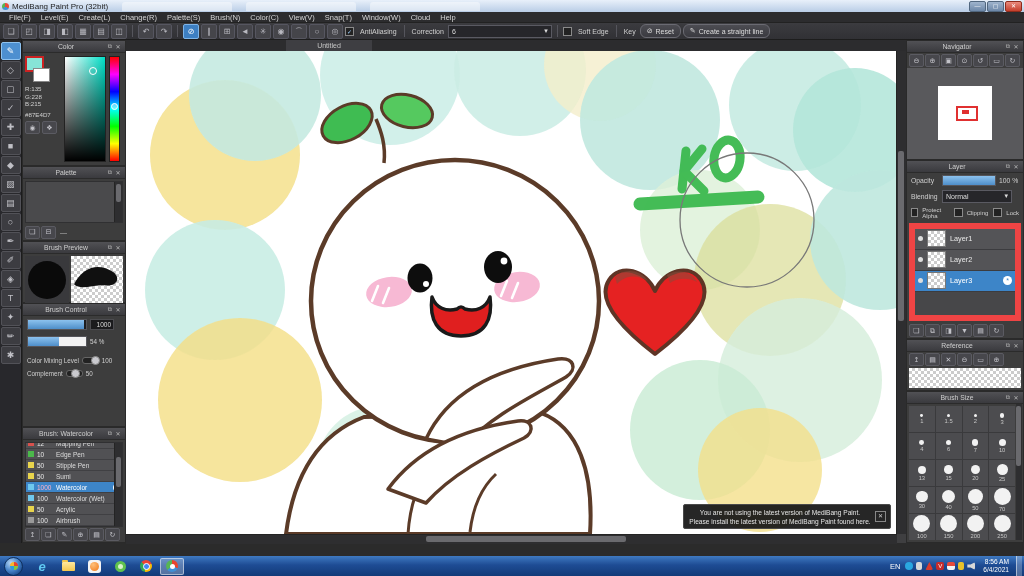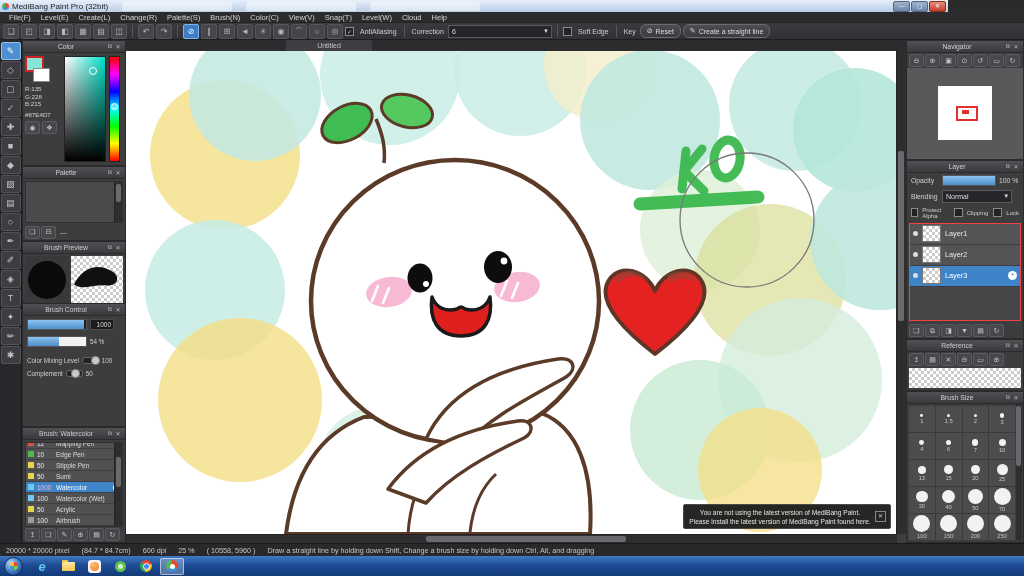--- a/index.html
+++ b/index.html
@@ -1,19 +1,19 @@
 <!DOCTYPE html>
 <html><head>
 <meta charset="utf-8">
 <style>
   html,body{margin:0;padding:0;background:#000;}
   #screen{position:relative;width:1024px;height:576px;overflow:hidden;background:#2b2b2b;
           font-family:"Liberation Sans",sans-serif;-webkit-font-smoothing:antialiased;}
   
-  #titlebar{position:absolute;left:0;top:0;width:948px;height:12px;
+  #titlebar{position:absolute;left:0;top:0;width:1024px;height:12px;
     background:linear-gradient(#e8f0fa,#b9cde6);display:flex;align-items:center;font-size:8px;color:#222;}
   #titlebar .appico{width:7px;height:7px;border-radius:50%;margin:0 3px 0 2px;
     background:conic-gradient(#e84b3a 0 120deg,#3f8fd6 0 240deg,#56b554 0 360deg);}
   .ghost-tab{height:9px;width:110px;margin-left:14px;border-radius:3px 3px 0 0;background:rgba(255,255,255,.45);}
   #winbtns{position:absolute;right:2px;top:1px;display:flex;gap:1px;}
   #winbtns .wb{width:15px;height:9px;font-size:6px;line-height:9px;text-align:center;color:#fff;
     background:linear-gradient(#9fb4cd,#6c87a8);border:1px solid #51677f;border-radius:2px;}
   #winbtns .wb.close{background:linear-gradient(#e98b7d,#c43e2b);border-color:#8e2b1c;}
   
   #menubar{position:absolute;left:0;top:12px;width:1024px;height:11px;background:#2c2c2e;
@@ -107,21 +107,21 @@
     border-radius:2px;color:#e4e4e4;font-size:6.6px;line-height:9px;display:flex;align-items:center;padding:2px 4px;box-sizing:border-box;gap:3px;}
   #toast .tx{flex:1;text-align:center;}
   #toast .x{width:9px;height:9px;border:1px solid #888;color:#ccc;font-size:6px;line-height:8px;text-align:center;flex:0 0 auto;}
   
   #nav-thumb-area{flex:1;background:#59595c;display:flex;align-items:center;justify-content:center;}
   #nav-thumb{width:54px;height:54px;background:#fff;position:relative;}
   #nav-view{position:absolute;left:18px;top:20px;width:18px;height:11px;border:2px solid #e03030;}
   #nav-view i{position:absolute;left:4px;top:2px;width:7px;height:4px;background:#e03030;}
   
   .lrow{display:flex;align-items:center;gap:3px;padding:2px 4px;font-size:6.8px;color:#cfcfcf;}
-  #layer-list{flex:1;background:#474749;margin:2px;border:1px solid #ef4444;overflow:hidden;}
+  #layer-list{flex:1;background:#474749;margin:2px;border:6px solid #ef4444;overflow:hidden;}
   .layer-item{display:flex;align-items:center;gap:4px;height:20px;background:#545457;border-bottom:1px solid #3c3c3f;
     font-size:7.3px;color:#e8e8e8;padding:0 3px;}
   .layer-item .vis{width:5px;height:5px;border-radius:50%;background:#ddd;}
   .layer-item .thumb{width:17px;height:15px;border:1px solid #777;}
   .layer-item.sel{background:#3d85c8;color:#fff;}
   .layer-item .gear{margin-left:auto;width:9px;height:9px;border-radius:50%;background:#fff;color:#3d85c8;font-size:7px;line-height:9px;text-align:center;}
   .ckl{display:flex;align-items:center;gap:2px;font-size:6px;color:#cfcfcf;}
   
   #bs-grid{flex:1;display:grid;grid-template-columns:repeat(4,1fr);margin:2px 8px 2px 2px;gap:1px;background:#3a3a3c;}
   .bs-cell{background:#4c4c4f;display:flex;flex-direction:column;align-items:center;justify-content:center;height:26px;}
@@ -181,21 +181,21 @@
       <div id="menu-items" style="display:flex;">
         <div class="mi">File(F)</div>
         <div class="mi">Level(E)</div>
         <div class="mi">Create(L)</div>
         <div class="mi">Change(R)</div>
         <div class="mi">Palette(S)</div>
         <div class="mi">Brush(N)</div>
         <div class="mi">Color(C)</div>
         <div class="mi">View(V)</div>
         <div class="mi">Snap(T)</div>
-        <div class="mi">Level(W)</div>
+        <div class="mi">Window(W)</div>
         <div class="mi">Cloud</div>
         <div class="mi">Help</div>
       </div>
     </div>
 
   <div id="toolbar">
     <div id="tb-file" style="display:flex;gap:2px;">
         <div class="ibtn">❏</div>
         <div class="ibtn">◰</div>
         <div class="ibtn">◨</div>
@@ -711,28 +711,20 @@
               <span class="l">250</span>
             </div>
           </div>
         <div id="bs-scroll">
             <div class="vthumb"></div>
           </div>
       </div>
     </div>
   </div>
 
-  <div id="statusbar">
-      <span class="stseg">20000 * 20000 pixel</span>
-      <span class="stseg">(84.7 * 84.7cm)</span>
-      <span class="stseg">600 dpi</span>
-      <span class="stseg">25 %</span>
-      <span class="stseg">( 10558, 5960 )</span>
-      <span class="stseg">Draw a straight line by holding down Shift, Change a brush size by holding down Ctrl, Alt, and dragging</span>
-    </div>
 
   <div id="taskbar">
     <div id="orb">
         <div class="flag"></div>
       </div>
     <div class="task-app">
         <span class="ie-e">e</span>
       </div>
     <div class="task-app">
         <span class="folder"></span>
@@ -748,14 +740,29 @@
     <div class="task-app">
         <span class="chrome">
           <i></i>
         </span>
       </div>
     <div class="task-app active">
         <span class="mb-ico">
           <i></i>
         </span>
       </div>
+    <div id="tray">
+      <span class="lang">EN</span>
+      <span class="tico" style="background:#2aa7e0;border-radius:50%;"></span>
+      <span class="tico" style="background:#d8d8d8;width:6px;"></span>
+      <span class="tico" style="background:#d83a2e;clip-path:polygon(50% 0,100% 100%,0 100%);"></span>
+      <span class="tico" style="background:#c42b2b;color:#fff;font-size:6px;line-height:8px;text-align:center;">V</span>
+      <span class="tico" style="background:linear-gradient(#e84b3a 50%,#f5f5f5 50%);"></span>
+      <span class="tico" style="background:#e8c22c;width:6px;"></span>
+      <span class="tico" style="background:#d8d8d8;clip-path:polygon(0 30%,40% 30%,100% 0,100% 100%,40% 70%,0 70%);"></span>
+      <div id="clock">
+        <div>8:56 AM</div>
+        <div>6/4/2021</div>
+      </div>
+      <div id="showdesk"></div>
+    </div>
   </div>
 </div>
 
 </body></html>

